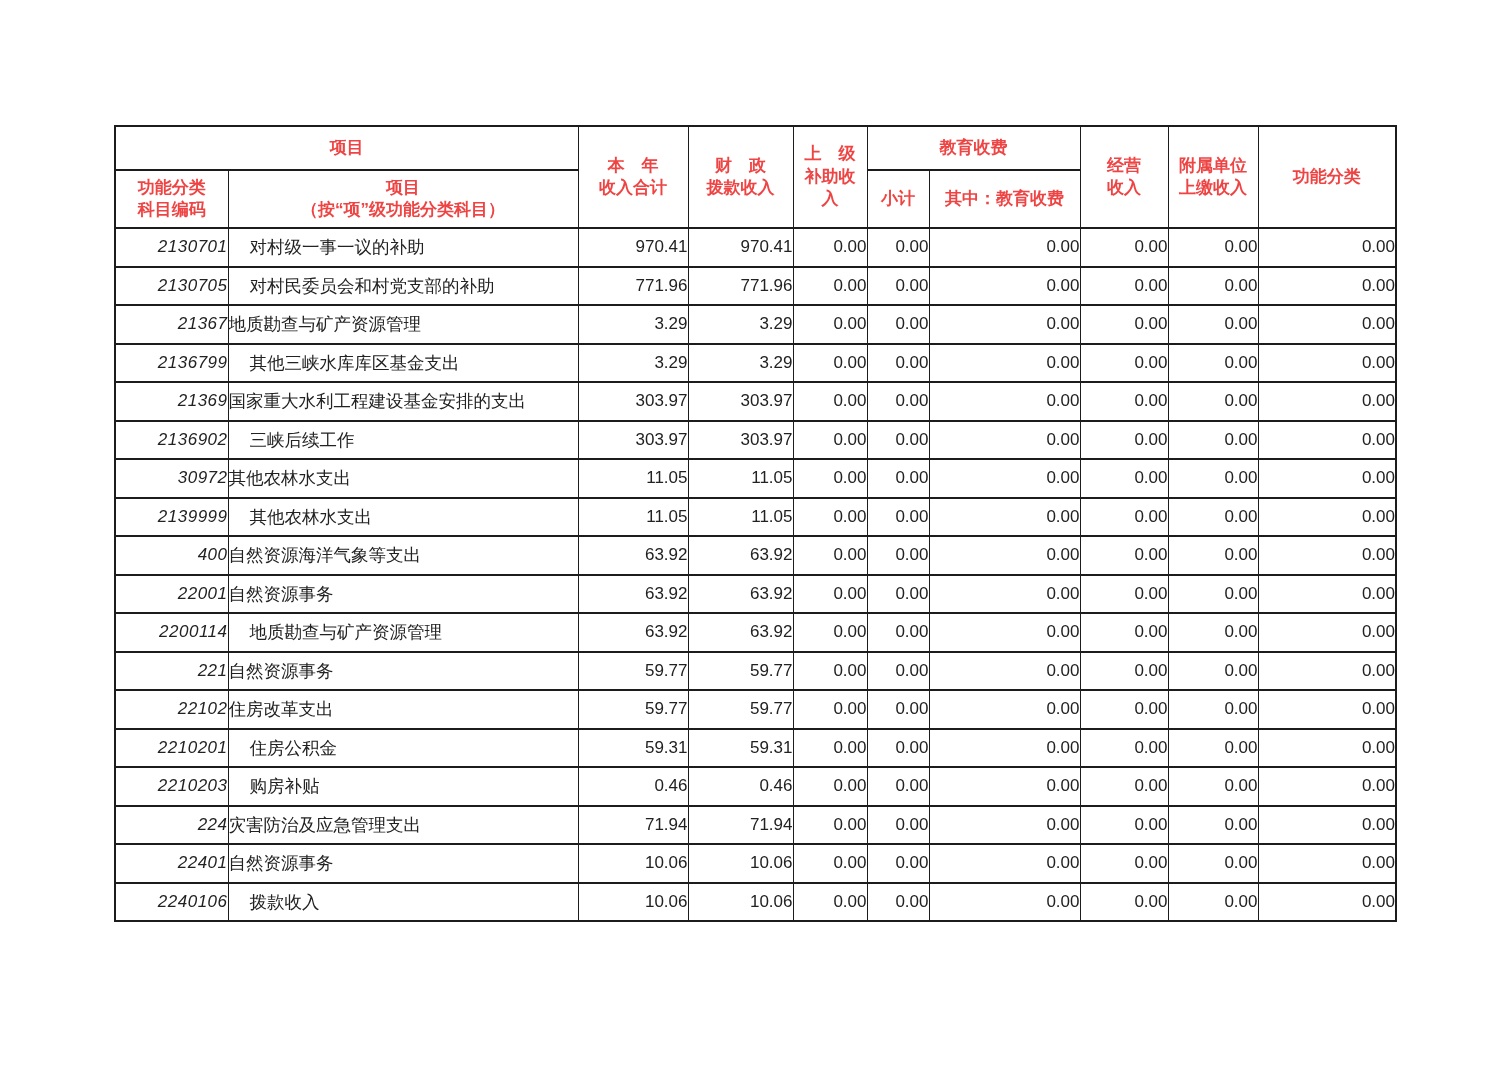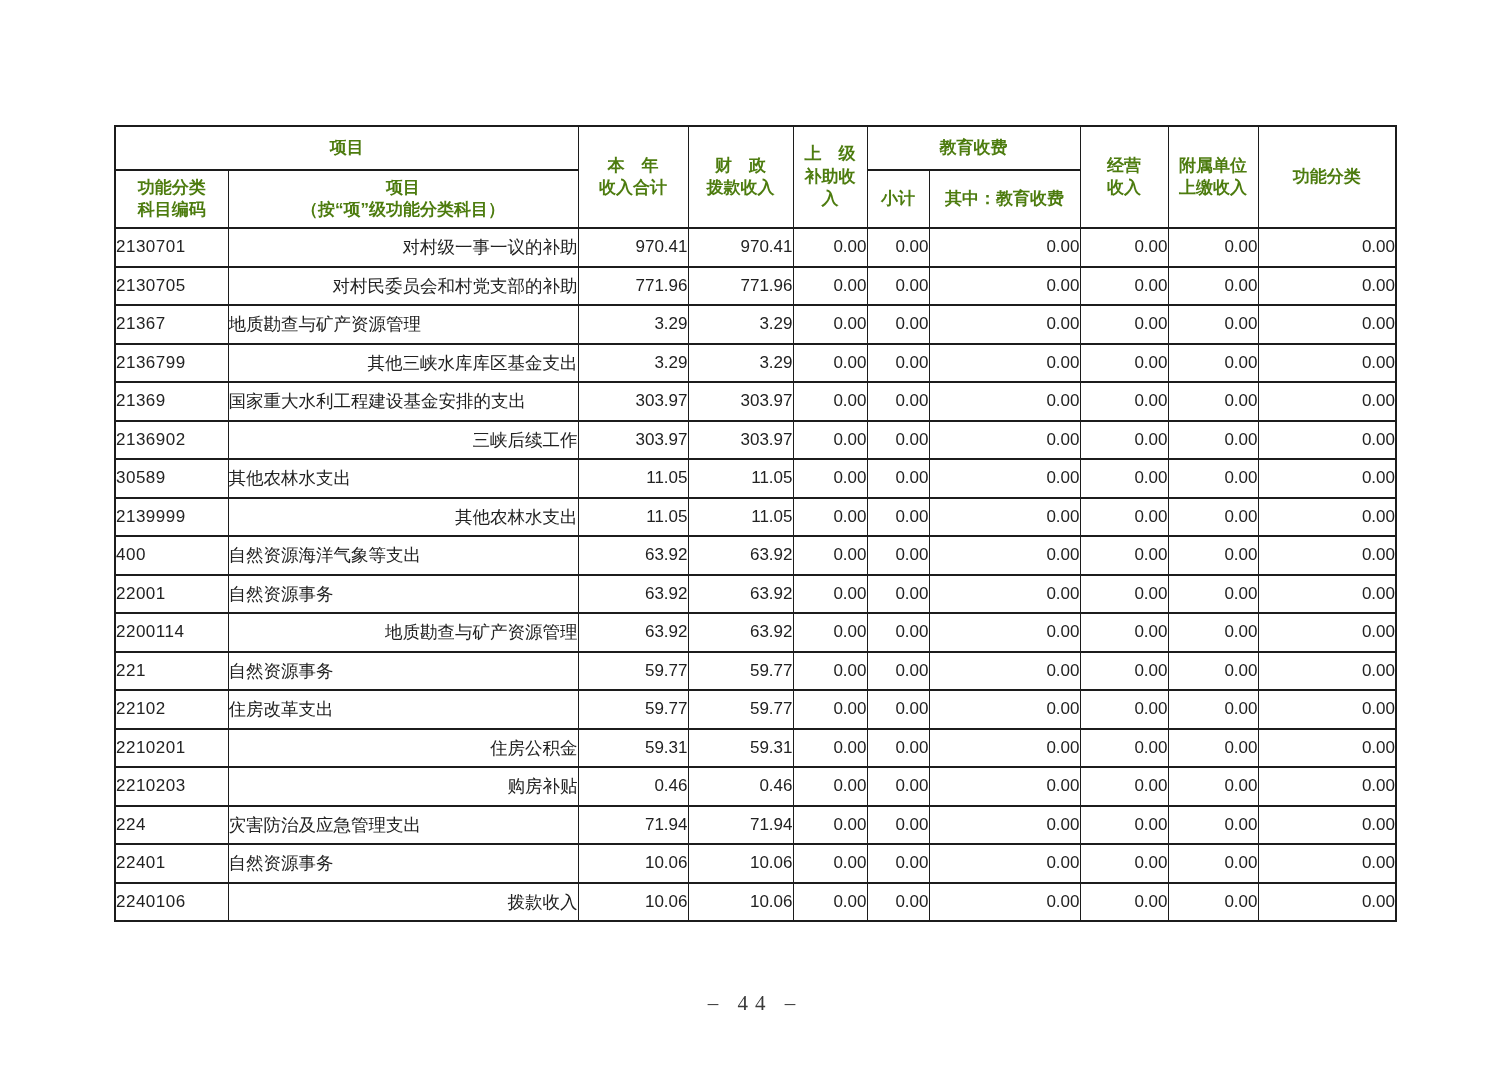--- a/index.html
+++ b/index.html
@@ -40,46 +40,46 @@
     background: #ffffff;
   }
   thead th {
     font-family: "Liberation Sans", sans-serif;
     font-weight: bold;
     font-size: 17px;
     text-align: center;
     vertical-align: middle;
     white-space: pre-line;
     line-height: 1.32;
-    color: #4d7c0f;
+    color: #ef4444;
   }
   thead tr.h1 { height: 44px; }
   thead tr.h2 { height: 58px; }
   tbody tr { height: 38.5px; }
   tbody td {
     font-size: 17.5px;
     vertical-align: middle;
     color: #222222;
   }
   td.code {
     font-family: "Liberation Sans", sans-serif;
     font-size: 17px;
-    text-align: left;
+    text-align: right;
     padding-left: 12px;
     letter-spacing: 0.5px;
+    font-style: italic;
   }
   td.name {
     font-family: "Liberation Serif", serif;
     text-align: left;
     padding-left: 10px;
     white-space: nowrap;
   }
   td.name.lvl-2 {
     padding-left: 21px;
-    text-align: right;
   }
   td.num {
     font-family: "Liberation Sans", sans-serif;
     font-size: 17px;
     text-align: right;
     padding-right: 14px;
   }
   .pageno {
     position: absolute;
     top: 991px;
@@ -203,21 +203,21 @@
           <td class="num">303.97</td>
           <td class="num">303.97</td>
           <td class="num">0.00</td>
           <td class="num">0.00</td>
           <td class="num">0.00</td>
           <td class="num">0.00</td>
           <td class="num">0.00</td>
           <td class="num">0.00</td>
         </tr>
         <tr>
-          <td class="code">30589</td>
+          <td class="code">30972</td>
           <td class="name lvl-1">其他农林水支出</td>
           <td class="num">11.05</td>
           <td class="num">11.05</td>
           <td class="num">0.00</td>
           <td class="num">0.00</td>
           <td class="num">0.00</td>
           <td class="num">0.00</td>
           <td class="num">0.00</td>
           <td class="num">0.00</td>
         </tr>
@@ -349,15 +349,14 @@
           <td class="num">0.00</td>
           <td class="num">0.00</td>
           <td class="num">0.00</td>
           <td class="num">0.00</td>
           <td class="num">0.00</td>
           <td class="num">0.00</td>
         </tr>
       </tbody>
   </table>
 
-  <div class="pageno">– 44 –</div>
 
 </div>
 
 </body></html>

